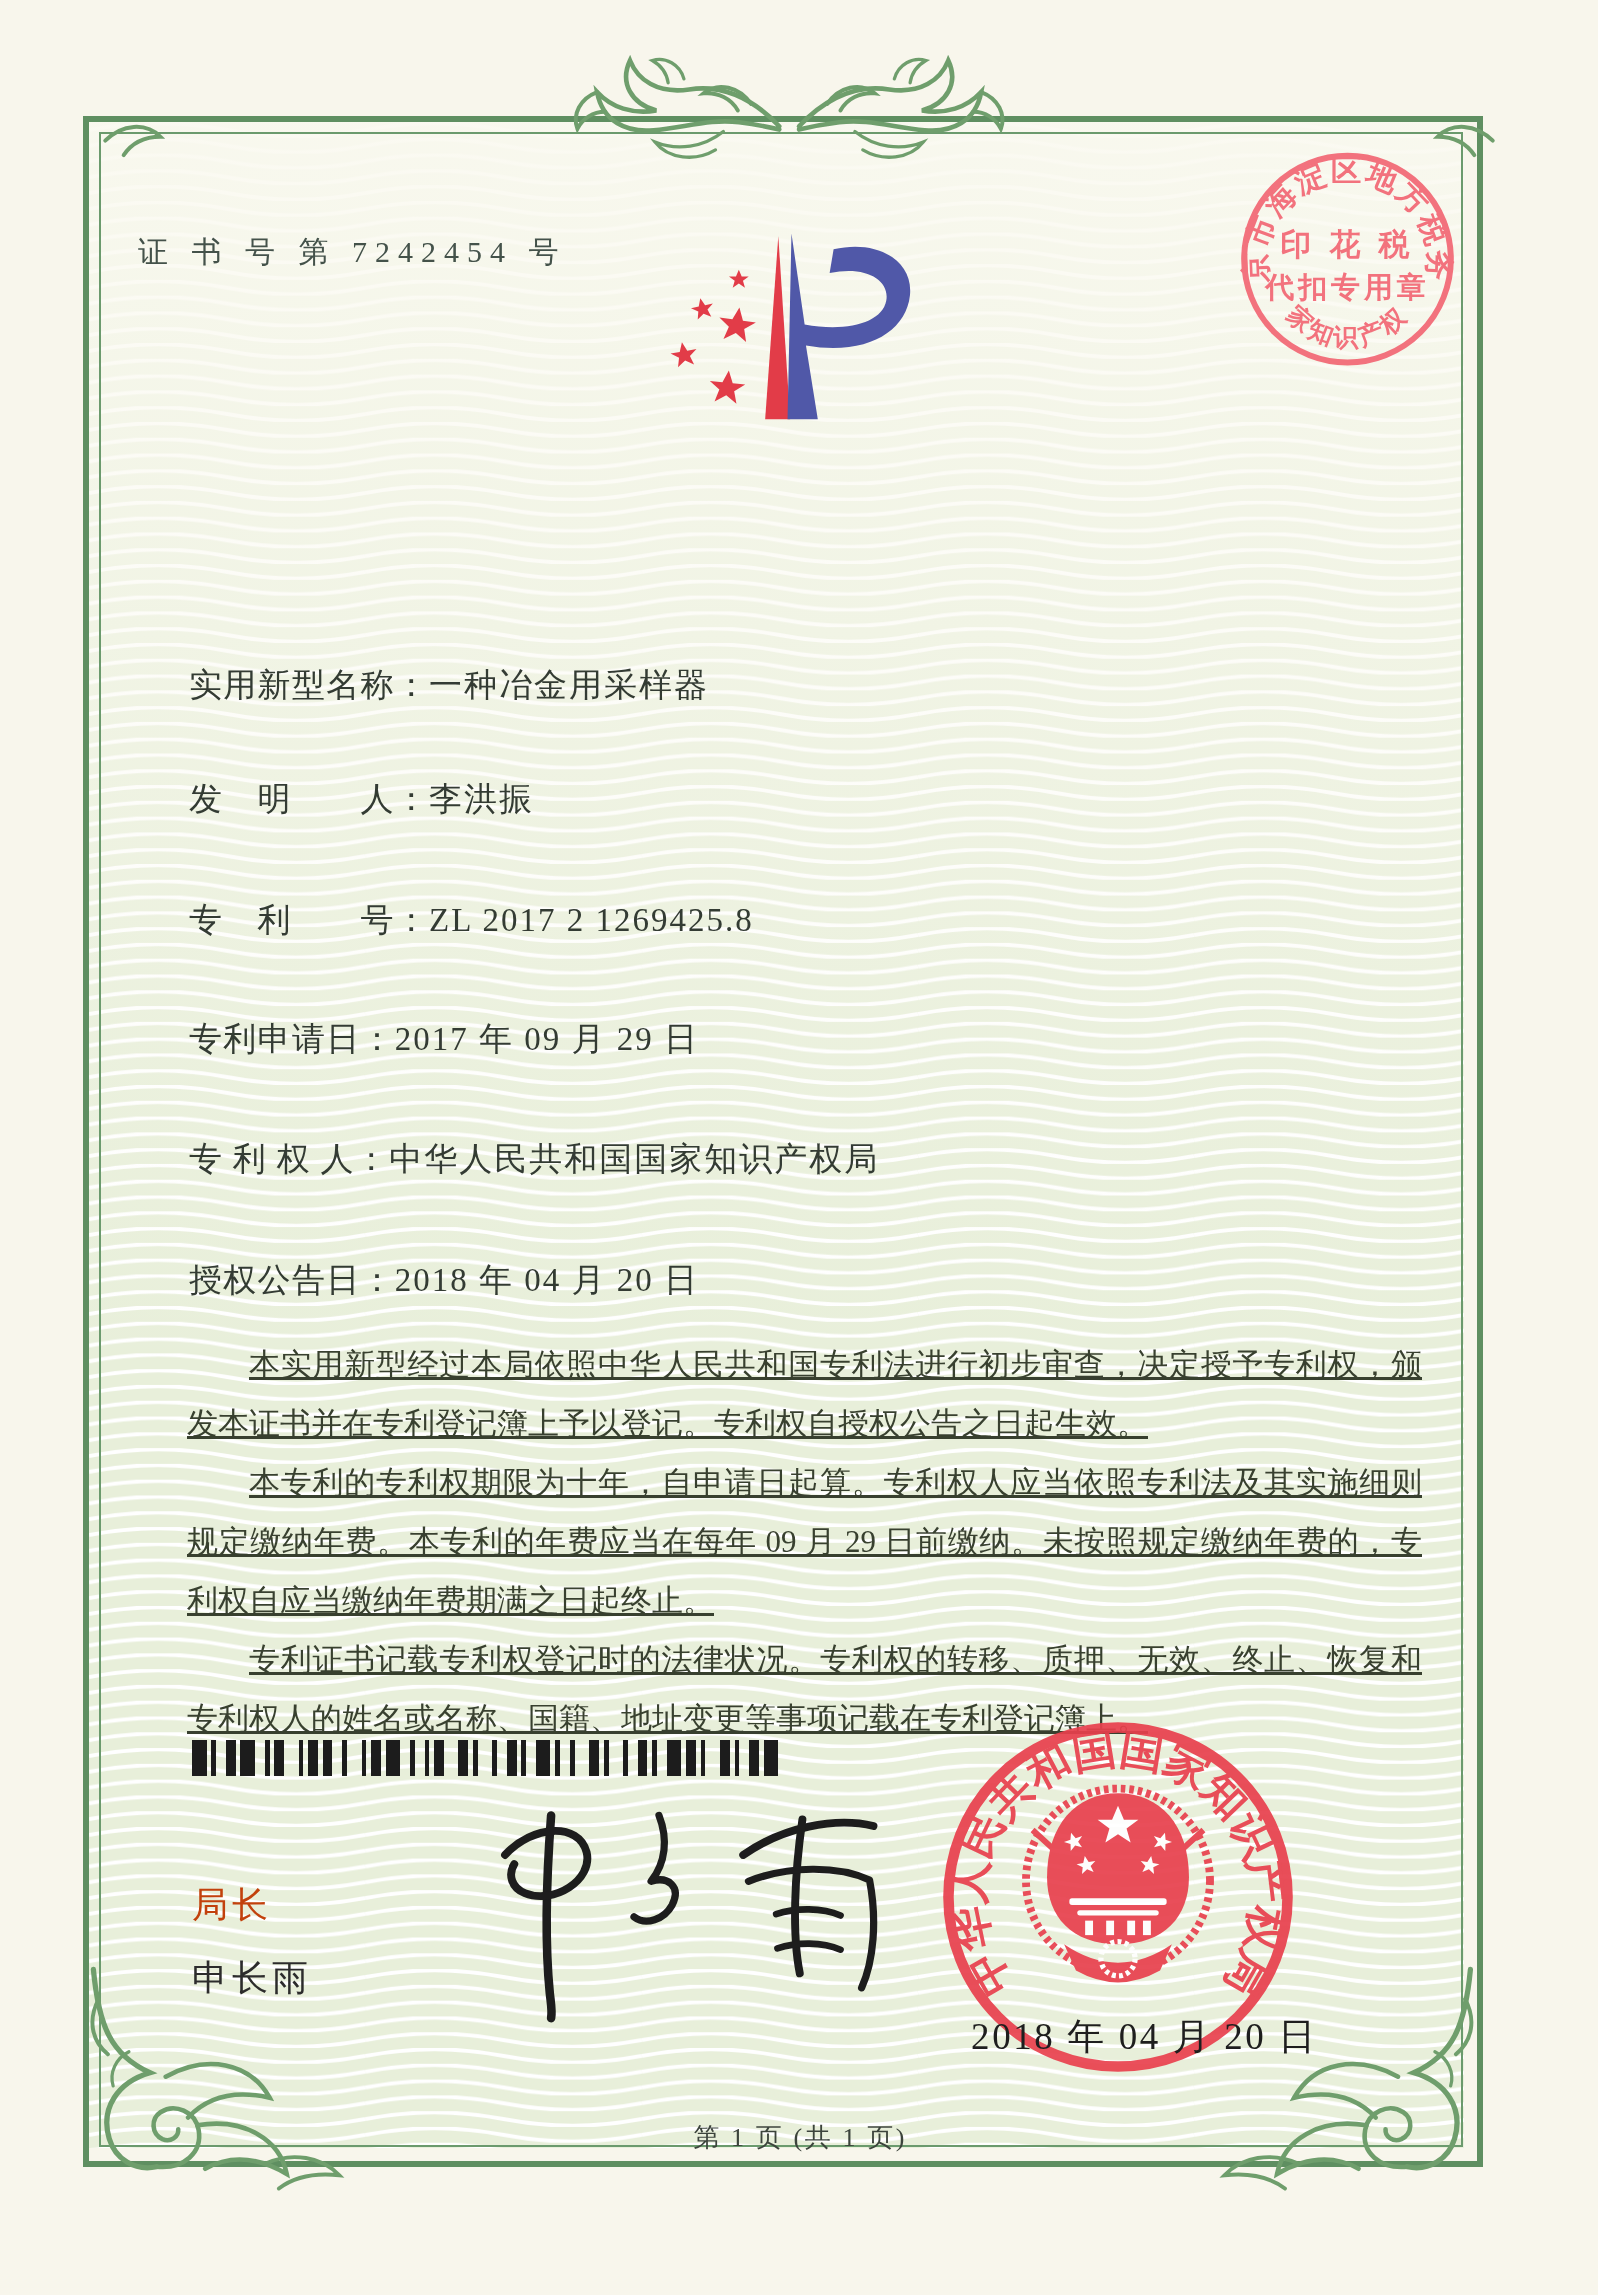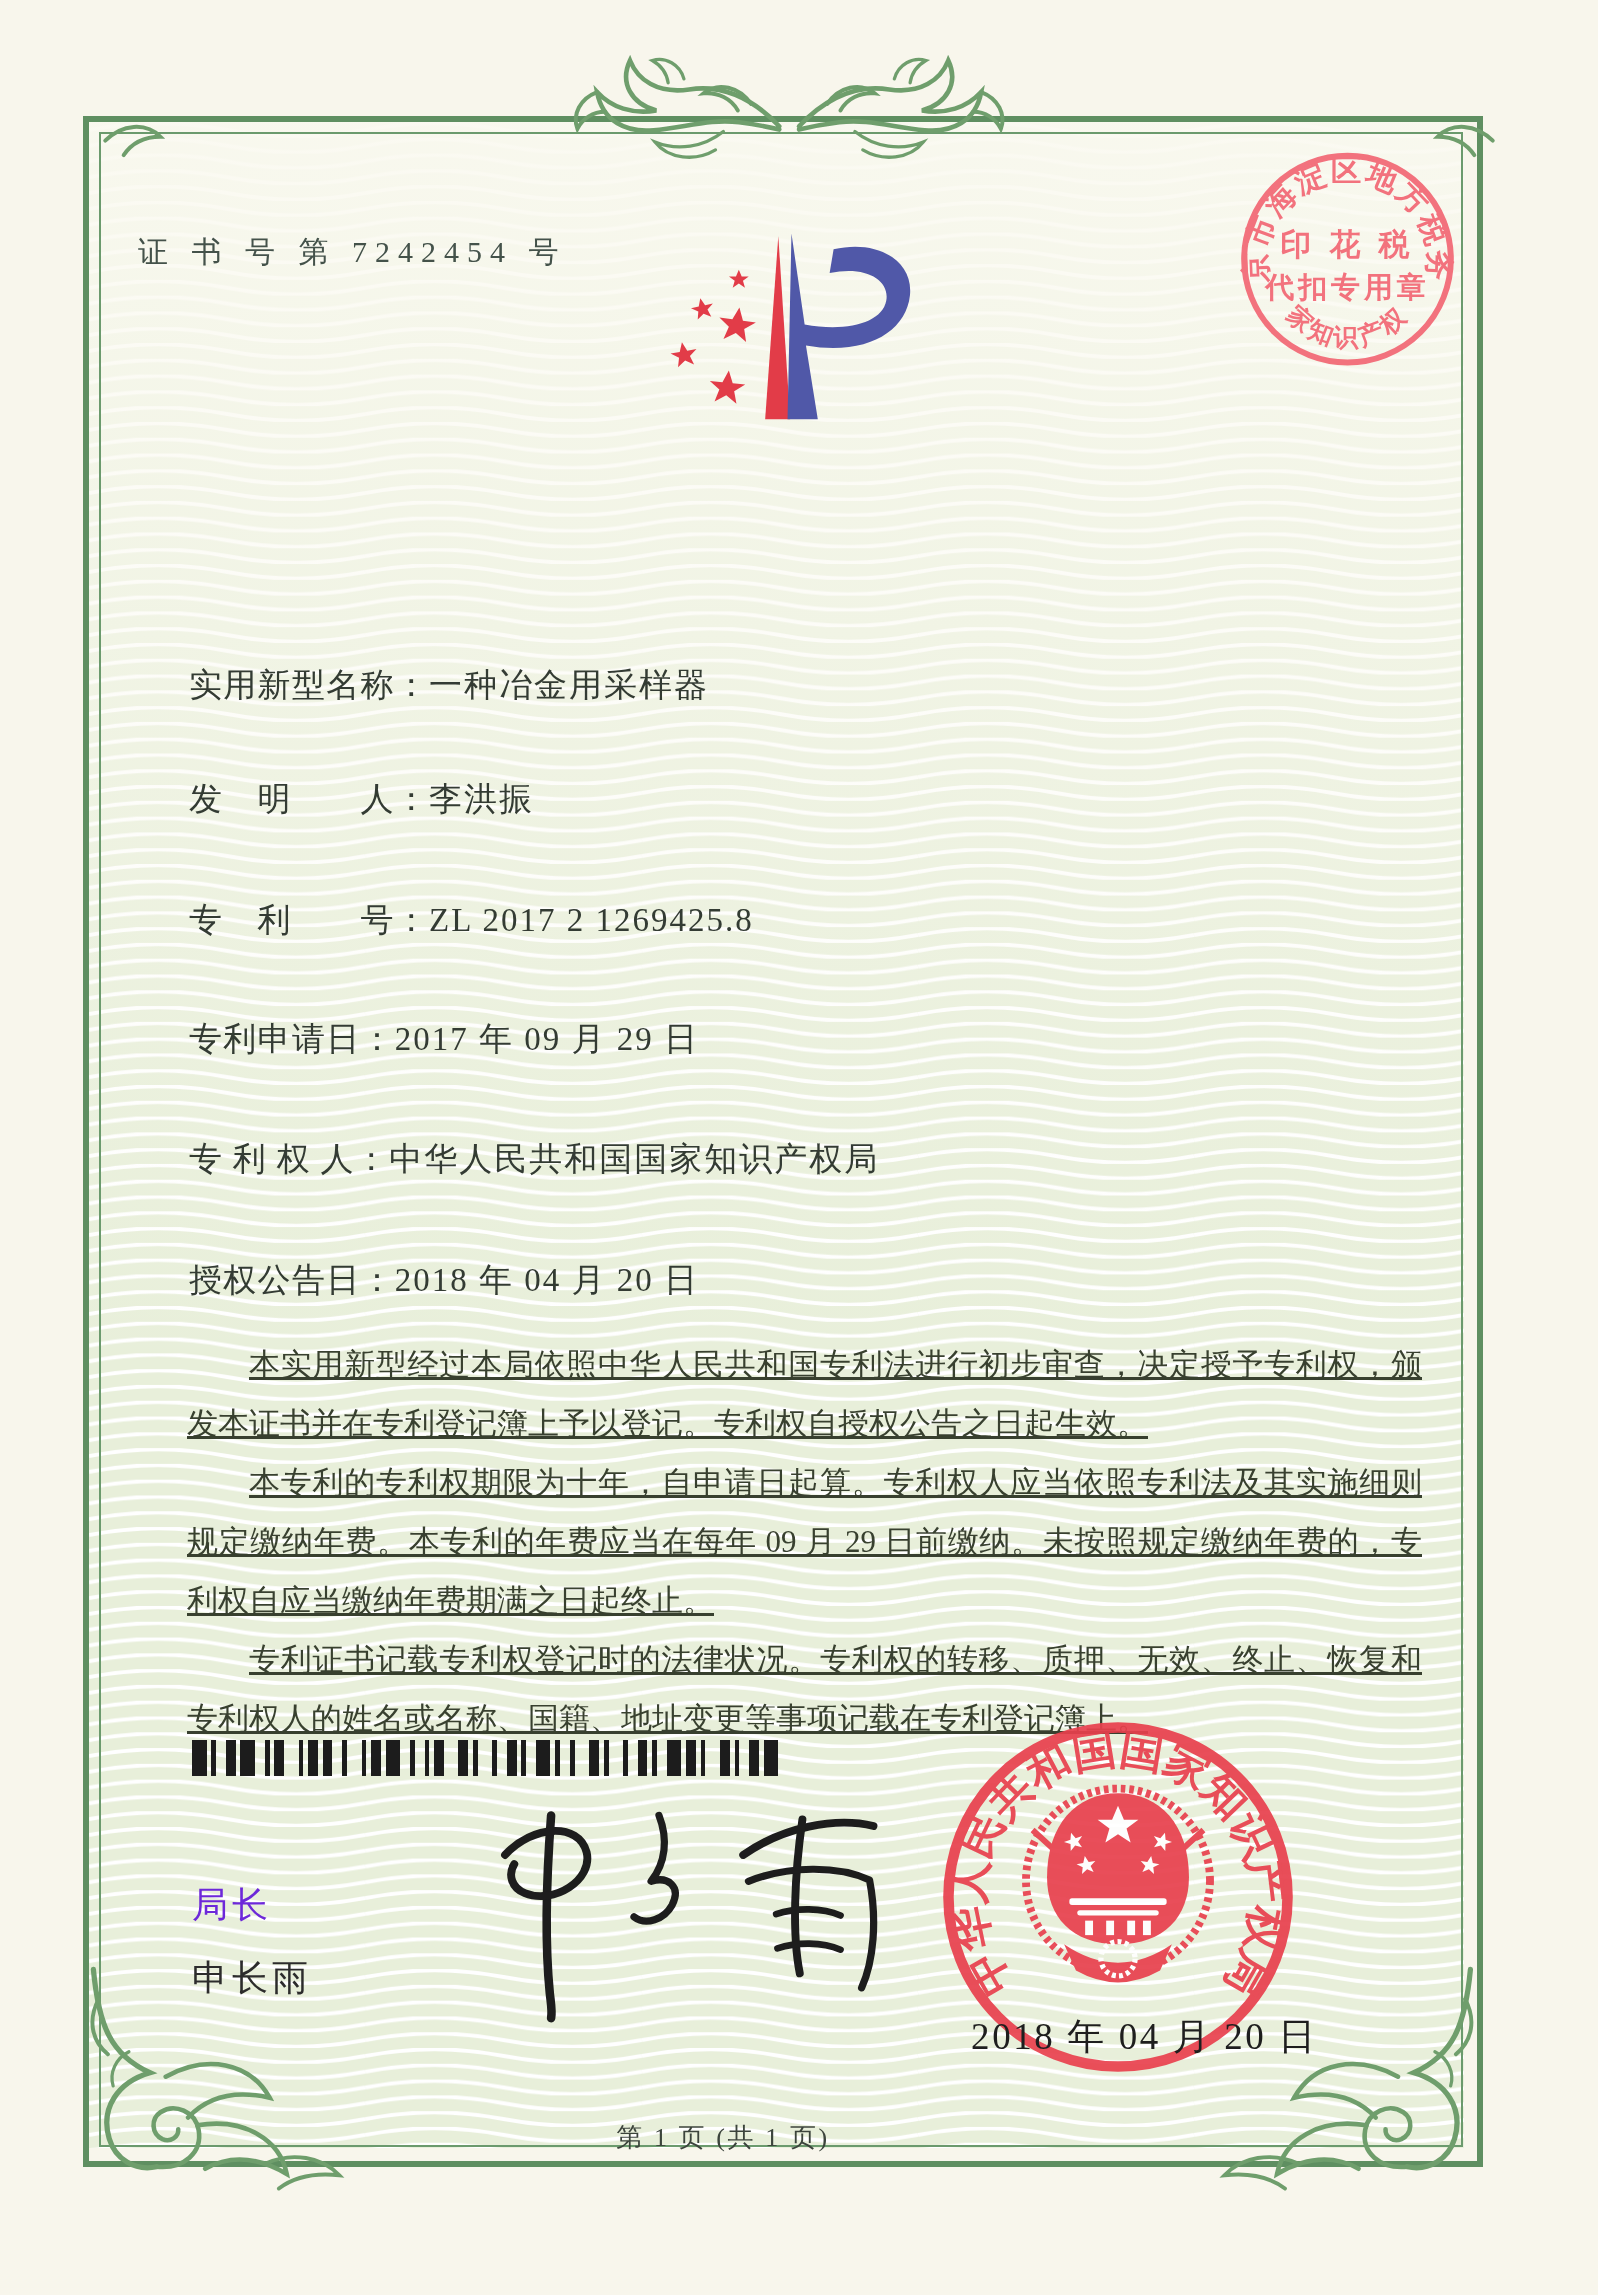--- a/index.html
+++ b/index.html
@@ -36,24 +36,24 @@
     text-align:justify;
   }
   #body-text p{margin:0;text-indent:2em;text-decoration:underline;}
   #barcode{
     position:absolute;left:192px;top:1740px;width:591px;height:36px;
     display:flex;align-items:stretch;
   }
   #barcode span{display:block;height:100%;}
   #barcode .bar{background:#1c1c1c;}
   #barcode .gap{background:transparent;}
-  #signer-title{left:192px;top:1853px;font-size:36px;letter-spacing:4px;color:#6d28d9;}
+  #signer-title{left:192px;top:1853px;font-size:36px;letter-spacing:4px;color:#c2410c;}
   #signer-name{left:192px;top:1926px;font-size:36px;letter-spacing:4px;color:#2c2c2c;}
   #seal-date{left:947px;top:1984px;width:395px;text-align:center;font-size:37px;letter-spacing:2.6px;color:#1e1e1e;}
-  #page-footer{left:539px;top:2092px;width:368px;text-align:center;font-size:26px;letter-spacing:2.6px;color:#3c443c;}
+  #page-footer{left:539px;top:2092px;width:368px;text-align:right;font-size:26px;letter-spacing:2.6px;color:#3c443c;}
   svg{position:absolute;overflow:visible;}
   .orn{stroke:#6f9e6c;fill:none;stroke-linecap:round;}
 </style>
 </head>
 <body>
 
 <div id="page">
 
   <svg class="waves" width="1375" height="2026" aria-hidden="true" viewBox="0 0 2090 3080">
     <defs>

